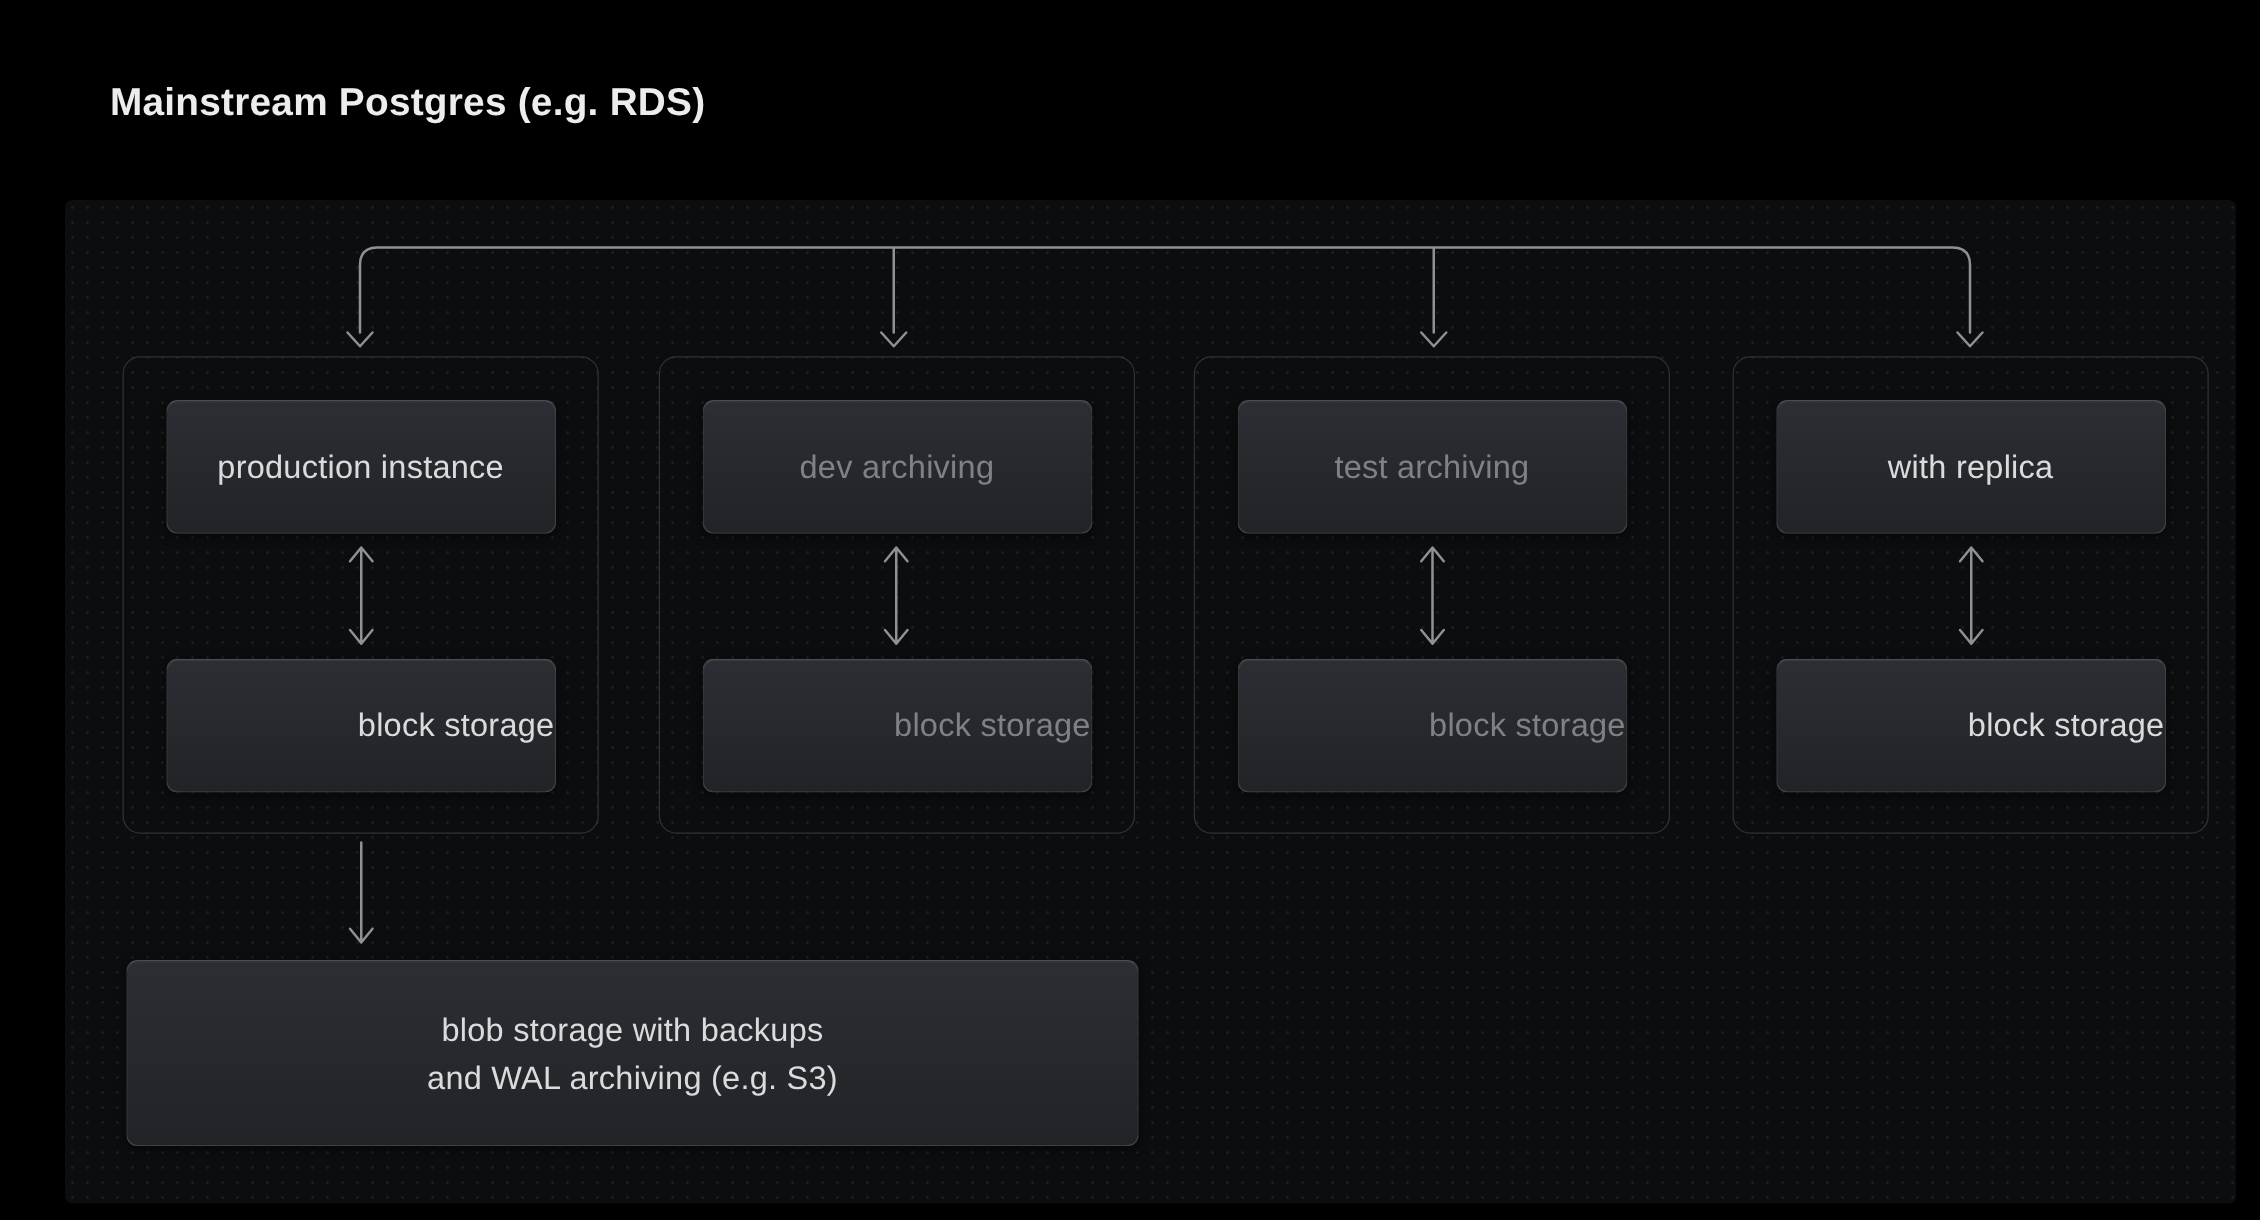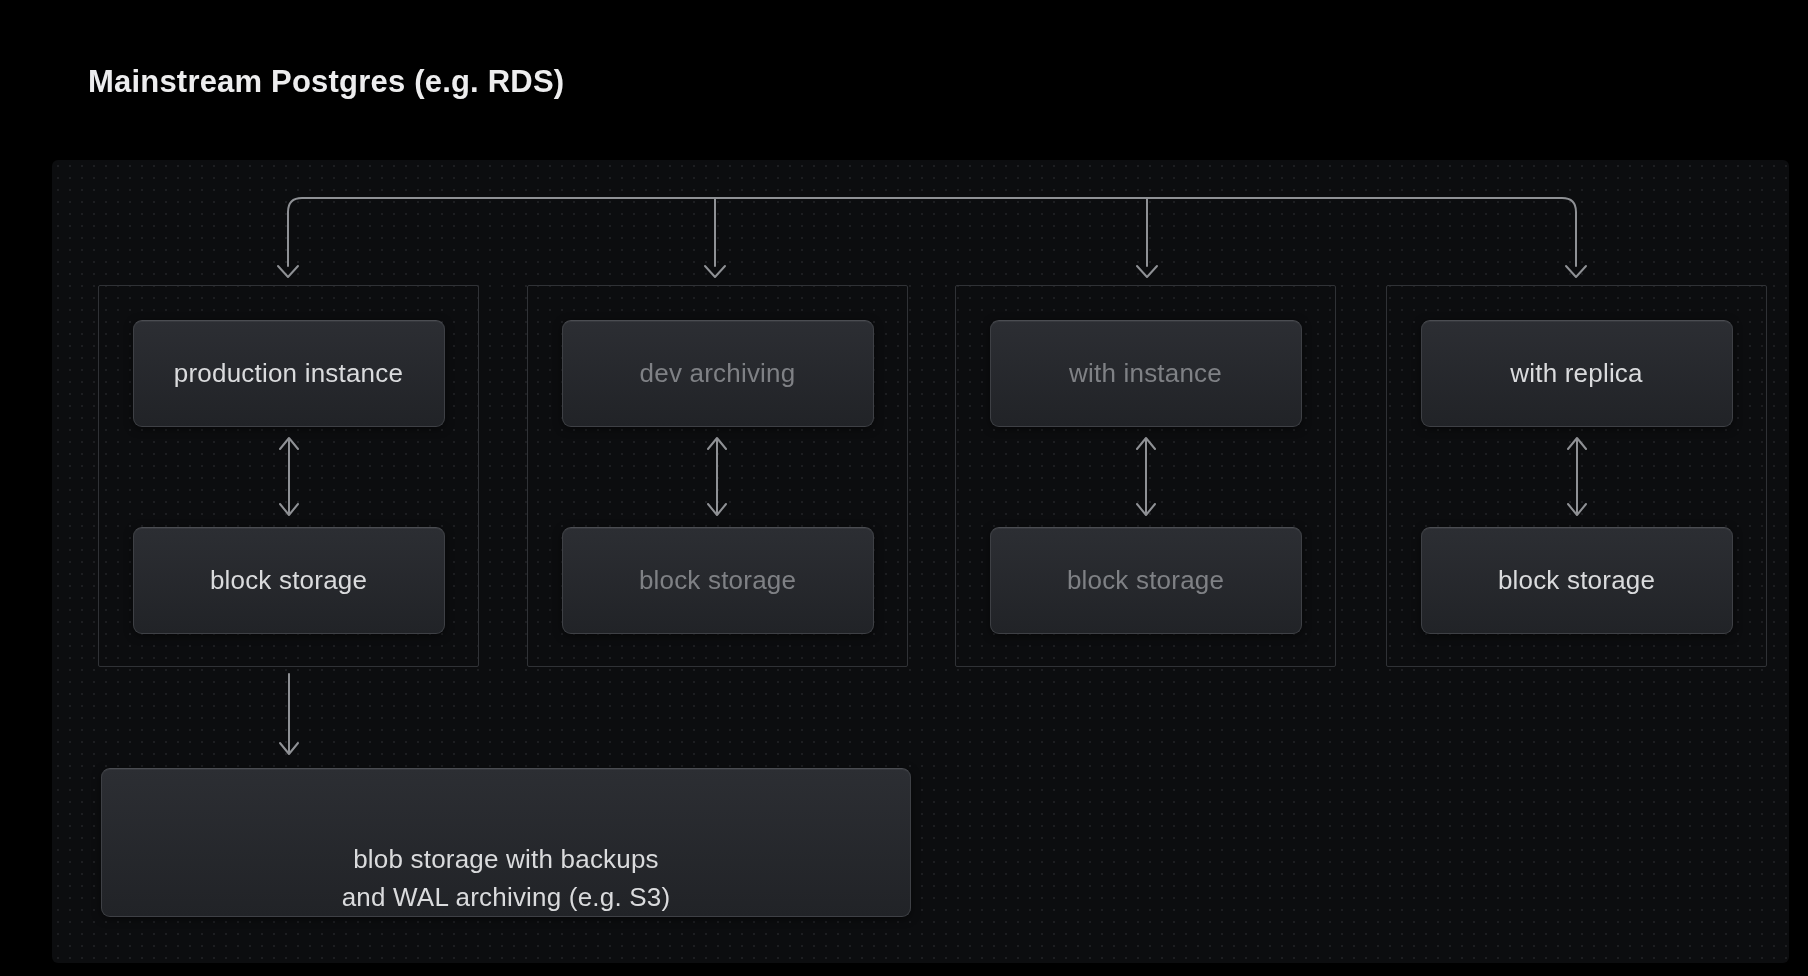--- a/index.html
+++ b/index.html
@@ -44,21 +44,21 @@
     stroke-width: 2;
     stroke-linecap: round;
     stroke-linejoin: round;
   }
   .group {
     position: absolute;
     top: 285px;
     width: 381px;
     height: 382px;
     border: 1px solid var(--container-border, #303236);
-    border-radius: 2px;
+    border-radius: 14px;
     box-sizing: border-box;
   }
   .node {
     position: absolute;
     box-sizing: border-box;
     border-radius: 9px;
     border: 1px solid var(--box-border, #3e4045);
     border-top-color: var(--box-border-top, #4b4d52);
     background: linear-gradient(180deg, var(--box-bg-top, #2c2e33) 0%, var(--box-bg-bottom, #212327) 100%);
     box-shadow: 0 2px 8px rgba(0,0,0,0.5), inset 0 1px 0 rgba(255,255,255,0.05);
@@ -70,30 +70,29 @@
     font-size: 26px;
     letter-spacing: 0.2px;
   }
   .group .node {
     left: 50%;
     transform: translateX(-50%);
     width: 312px;
     height: 107px;
   }
   .node.instance { top: 34px; }
-  .node.storage  { top: 241px; }
+  .node.storage  { top: 241px; align-items: flex-end; }
   .node.dim { color: var(--text-dim, #7f8185); }
   .blob {
     left: 101px;
     top: 768px;
     width: 810px;
     height: 149px;
     line-height: 38px;
     text-align: center;
-    justify-content: flex-end;
   }
 </style>
 </head>
 <body>
 
 <div class="canvas">
 
   <div class="title">Mainstream Postgres (e.g. RDS)</div>
 
   <div class="panel"></div>
@@ -127,21 +126,21 @@
     <div class="node instance dim">
       <span>dev archiving</span>
     </div>
     <div class="node storage dim">
       <span>block storage</span>
     </div>
   </div>
 
   <div class="group" style="left:955px">
     <div class="node instance dim">
-      <span>with instance</span>
+      <span>test archiving</span>
     </div>
     <div class="node storage dim">
       <span>block storage</span>
     </div>
   </div>
 
   <div class="group" style="left:1386px">
     <div class="node instance">
       <span>with replica</span>
     </div>

